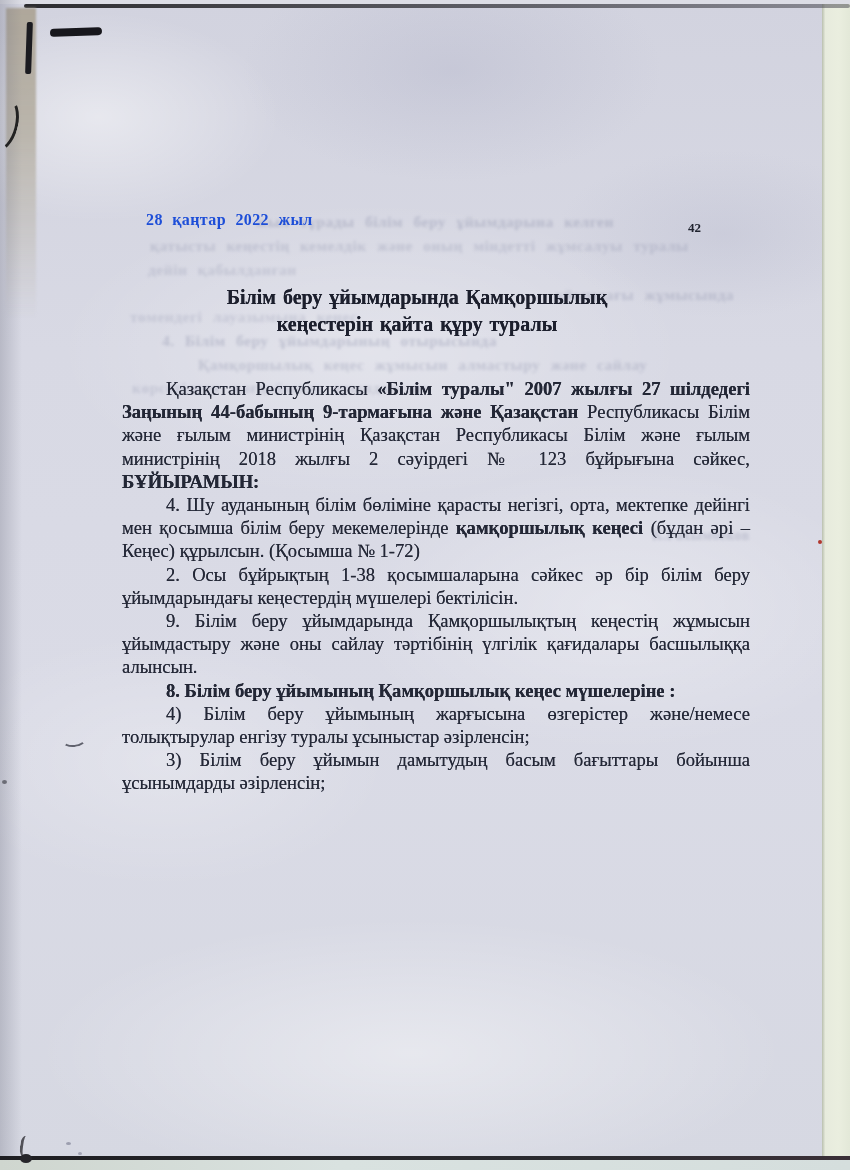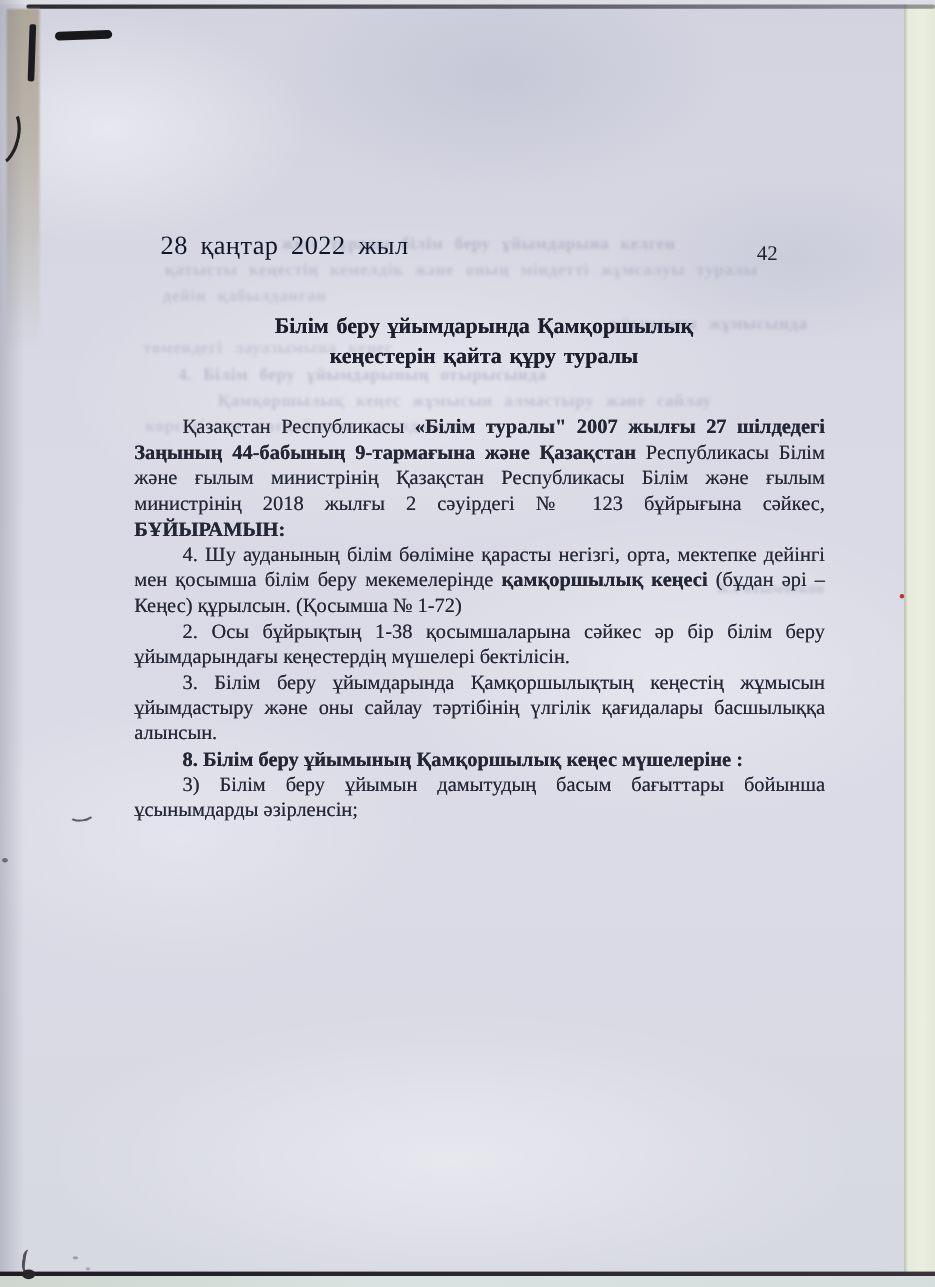--- a/index.html
+++ b/index.html
@@ -56,29 +56,29 @@
   #corner-blob{position:absolute;left:20px;top:1154px;width:12px;height:9px;background:#26262b;border-radius:50%;}
   .speck{position:absolute;border-radius:50%;}
   #speck-red{left:818px;top:540px;width:4px;height:4px;background:#b0372e;}
   #speck-1{left:66px;top:1142px;width:5px;height:3px;background:#8d90a2;opacity:.8;}
   #speck-2{left:78px;top:1152px;width:4px;height:3px;background:#8d90a2;opacity:.7;}
   #speck-3{left:2px;top:780px;width:5px;height:4px;background:#55565f;opacity:.8;}
 
   
   #date-line{
     position:absolute;left:146px;top:211px;
-    font-size:24px;font-weight:normal;color:#0f172a;letter-spacing:.4px;word-spacing:5px;
+    font-size:16px;font-weight:bold;color:#1d4ed8;letter-spacing:.4px;word-spacing:5px;
   }
   #page-number{
     position:absolute;left:688px;top:220px;
-    font-size:19px;font-weight:normal;color:#20232f;
+    font-size:13px;font-weight:bold;color:#20232f;
   }
   
   #doc-title{
-    position:absolute;left:127px;top:284px;width:626px;
+    position:absolute;left:104px;top:284px;width:626px;
     text-align:center;font-size:20px;font-weight:bold;color:#1c1f2d;line-height:27px;
     word-spacing:2px;text-shadow:0 0 .4px #1c1f2d;
   }
   
   #body-text{
     position:absolute;left:122px;top:377px;width:628px;
     font-size:18.6px;line-height:23.2px;color:#232736;text-align:justify;
     text-shadow:0 0 .35px rgba(30,34,50,.75);
   }
   #body-text p.para{margin:0;text-indent:44px;}
@@ -131,22 +131,23 @@
 
   <div id="doc-title">
     <div>Білім беру ұйымдарында Қамқоршылық</div>
     <div>кеңестерін қайта  құру туралы</div>
   </div>
 
   <div id="body-text">
       <p class="para"><span>Қазақстан Республикасы  </span><span class="b">«Білім туралы" 2007 жылғы 27 шілдедегі Заңының 44-бабының 9-тармағына және  Қазақстан</span><span> Республикасы Білім және ғылым министрінің Қазақстан Республикасы Білім және ғылым министрінің 2018 жылғы 2 сәуірдегі № 123 бұйрығына сәйкес, </span><span class="b">БҰЙЫРАМЫН:</span></p>
       <p class="para"><span>4. Шу ауданының білім бөліміне қарасты  негізгі, орта, мектепке дейінгі мен қосымша білім беру мекемелерінде  </span><span class="b">қамқоршылық кеңесі</span><span> (бұдан әрі –Кеңес) құрылсын. (Қосымша № 1-72)</span></p>
       <p class="para"><span>2. Осы бұйрықтың 1-38  қосымшаларына сәйкес әр бір білім беру ұйымдарындағы кеңестердің мүшелері бектілісін.</span></p>
-      <p class="para"><span>3. Білім беру ұйымдарында Қамқоршылықтың кеңестің жұмысын ұйымдастыру және оны сайлау тәртібінің үлгілік   қағидалары басшылыққа алынсын.</span></p>
+      <p class="para"><span>9. Білім беру ұйымдарында Қамқоршылықтың кеңестің жұмысын ұйымдастыру және оны сайлау тәртібінің үлгілік   қағидалары басшылыққа алынсын.</span></p>
       <p class="para"><span class="b">8. Білім беру ұйымының Қамқоршылық кеңес мүшелеріне :</span></p>
+      <p class="para"><span>4) Білім беру ұйымының жарғысына өзгерістер және/немесе толықтырулар енгізу туралы ұсыныстар әзірленсін;</span></p>
       <p class="para"><span>3) Білім беру ұйымын дамытудың басым бағыттары бойынша ұсынымдарды әзірленсін;</span></p>
     </div>
 
   <div id="bottom-edge-line"></div>
   <div id="bottom-strip"></div>
   <div id="corner-squiggle"></div>
   <div id="corner-blob"></div>
   <div id="speck-red" class="speck"></div>
   <div id="speck-1" class="speck"></div>
   <div id="speck-2" class="speck"></div>

